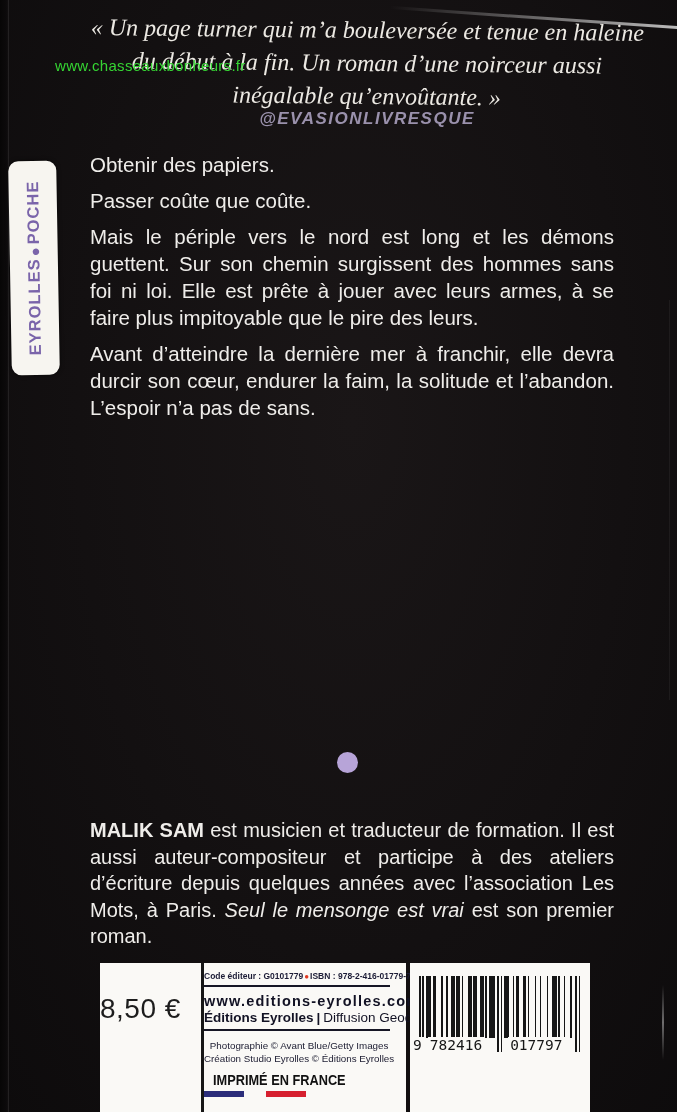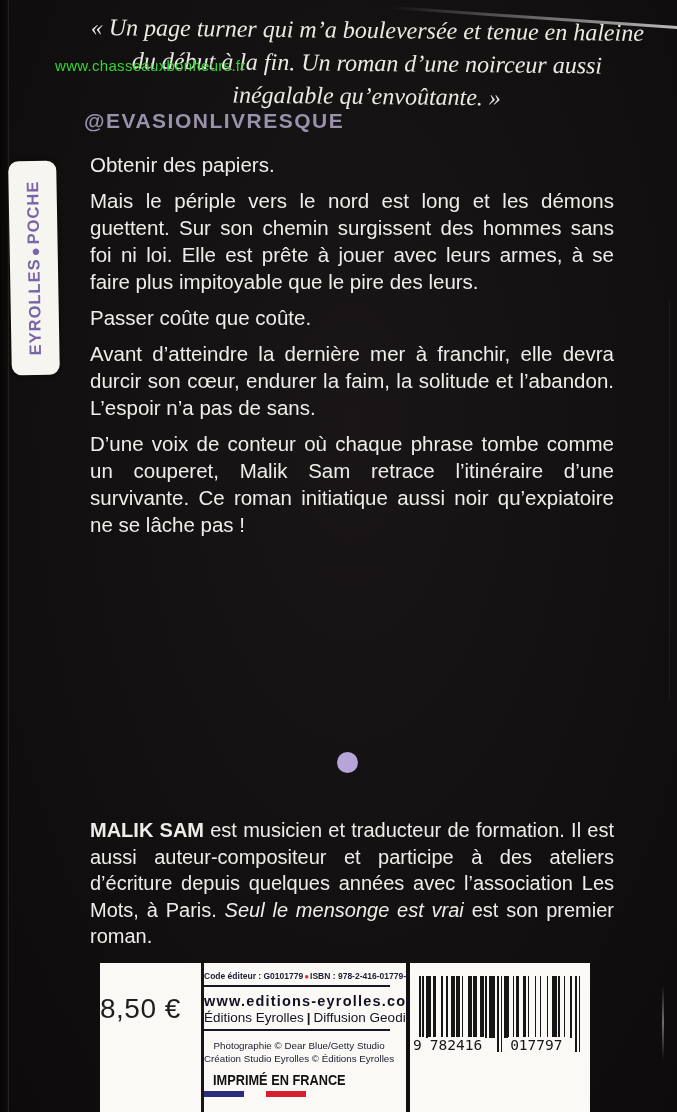--- a/index.html
+++ b/index.html
@@ -28,22 +28,22 @@
   .right-streak{position:absolute;left:662px;top:985px;width:2px;height:75px;
     background:linear-gradient(180deg,transparent,rgba(255,255,255,0.4),transparent);}
   .right-streak2{position:absolute;left:669px;top:300px;width:1px;height:400px;background:rgba(255,255,255,0.05);}
 
   .watermark{position:absolute;left:16px;top:57px;font-size:15px;color:var(--watermark-green);
     letter-spacing:0.3px;z-index:30;margin-left:39px;}
 
   .quote{position:absolute;left:84px;top:14px;width:566px;text-align:center;
     font-family:"Liberation Serif", serif;font-style:italic;font-size:24px;line-height:33px;
     color:#ece9e3;transform:rotate(0.6deg);}
-  .attribution{position:absolute;left:84px;top:109px;width:566px;
-    font-weight:bold;font-size:21px;letter-spacing:1.5px;color:var(--attribution-lavender);}
+  .attribution{position:absolute;left:84px;top:109px;width:566px;text-align:center;
+    font-weight:bold;font-size:17px;letter-spacing:1.5px;color:var(--attribution-lavender);font-style:italic;}
 
   .spine-label{position:absolute;left:10px;top:161px;width:48px;height:214px;
     background:#f7f5f0;border-radius:10px;transform:rotate(-1deg);
     box-shadow:0 0 4px rgba(0,0,0,0.6);}
   .spine-text{position:absolute;left:50%;top:50%;
     transform:translate(-50%,-50%) rotate(-90deg);white-space:nowrap;
     font-weight:bold;font-size:16.5px;letter-spacing:1px;color:var(--spine-purple);}
   .spine-sep{display:inline-block;margin:0 2px;font-size:15px;vertical-align:-1px;color:var(--spine-purple);}
 
   .synopsis{position:absolute;left:90px;top:151px;width:524px;
@@ -63,21 +63,21 @@
   .price-box{left:100px;width:101px;border-right:3px solid #161616;
     display:flex;align-items:flex-start;justify-content:flex-start;}
   .price{font-size:28px;color:#1d1d1d;margin-top:30px;letter-spacing:0.5px;}
   .info-box{left:204px;width:202px;display:flex;flex-direction:column;align-items:flex-start;
     padding-top:8px;box-sizing:border-box;}
   .codeline{font-size:8.5px;font-weight:bold;white-space:nowrap;color:#1b1b35;}
   .codeline .red-dot{color:var(--isbn-dot-red);font-size:8px;margin:0 1px;}
   .info-rule{width:186px;height:2px;background:#161625;margin:4px 0;}
   .website{font-size:14.5px;font-weight:bold;letter-spacing:1.2px;color:#121224;margin-top:2px;white-space:nowrap;}
   .pubs{font-size:13.5px;color:#121224;margin-top:1px;white-space:nowrap;}
-  .pubs .pub-name{font-weight:normal;}
+  .pubs .pub-name{font-weight:bold;}
   .pubs .pipe{font-weight:bold;margin:0 3px;}
   .credits{font-size:9.8px;color:#1b1b30;margin-top:4px;line-height:13px;text-align:center;white-space:nowrap;}
   .imprime{font-size:14.5px;font-weight:bold;color:#111;margin-top:7px;letter-spacing:0px;
     transform:scaleX(0.88);white-space:nowrap;}
   .flag-bars{display:flex;gap:22px;margin-top:3px;}
   .flag-bars .bar{width:40px;height:6px;}
   .flag-bars .blue{background:var(--flag-blue);}
   .flag-bars .red{background:var(--flag-red);}
 
   .barcode-box{left:410px;width:180px;display:flex;justify-content:center;}
@@ -107,24 +107,23 @@
   <div class="attribution">@EVASIONLIVRESQUE</div>
 
   <div class="spine-label">
     <div class="spine-text">
       <span>EYROLLES</span><span class="spine-sep">●</span><span>POCHE</span>
     </div>
   </div>
 
   <div class="synopsis">
     <p>Obtenir des papiers.</p>
+    <p>Passer coûte que coûte.</p>
     <p>Mais le périple vers le nord est long et les démons guettent. Sur son chemin surgissent des hommes sans foi ni loi. Elle est prête à jouer avec leurs armes, à se faire plus impitoyable que le pire des leurs.</p>
-    <p>Passer coûte que coûte.</p>
     <p>Avant d’atteindre la dernière mer à franchir, elle devra durcir son cœur, endurer la faim, la solitude et l’abandon. L’espoir n’a pas de sans.</p>
-    <p>D’une voix de conteur où chaque phrase tombe comme un couperet, Malik Sam retrace l’itinéraire d’une survivante. Ce roman initiatique aussi noir qu’expiatoire ne se lâche pas !</p>
   </div>
 
   <div class="lavender-dot"></div>
 
   <div class="bio"><span class="author">MALIK SAM</span><span> est musicien et traducteur de formation. Il est aussi auteur-compositeur et participe à des ateliers d’écriture depuis quelques années avec l’association Les Mots, à Paris. </span><span class="book-title">Seul le mensonge est vrai</span><span> est son premier roman.</span></div>
 
   <div class="footer-box price-box">
     <div class="price">8,50 €</div>
   </div>
 
@@ -132,21 +131,21 @@
     <div class="codeline">
       <span>Code éditeur : G0101779</span><span class="red-dot">●</span><span>ISBN : 978-2-416-01779-7</span>
     </div>
     <div class="info-rule"></div>
     <div class="website">www.editions-eyrolles.com</div>
     <div class="pubs">
       <span class="pub-name">Éditions Eyrolles</span><span class="pipe">|</span><span>Diffusion Geodif</span>
     </div>
     <div class="info-rule"></div>
     <div class="credits">
-      <div>Photographie © Dear Blue/Getty Studio</div>
+      <div>Photographie © Avant Blue/Getty Images</div>
       <div>Création Studio Eyrolles © Éditions Eyrolles</div>
     </div>
     <div class="imprime">IMPRIMÉ EN FRANCE</div>
     <div class="flag-bars">
       <div class="bar blue"></div>
       <div class="bar red"></div>
     </div>
   </div>
 
   <div class="footer-box barcode-box">

